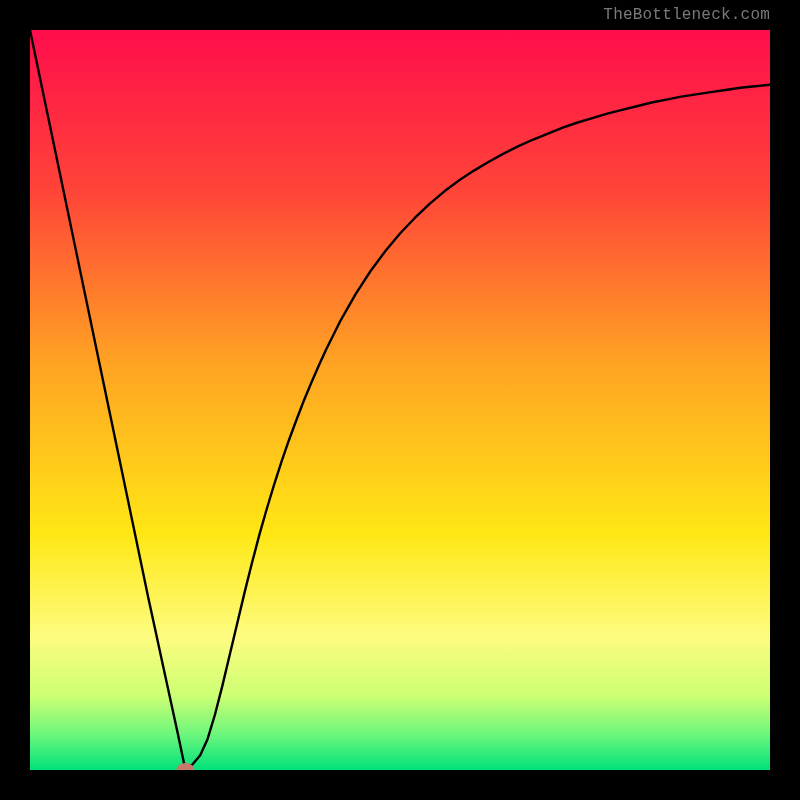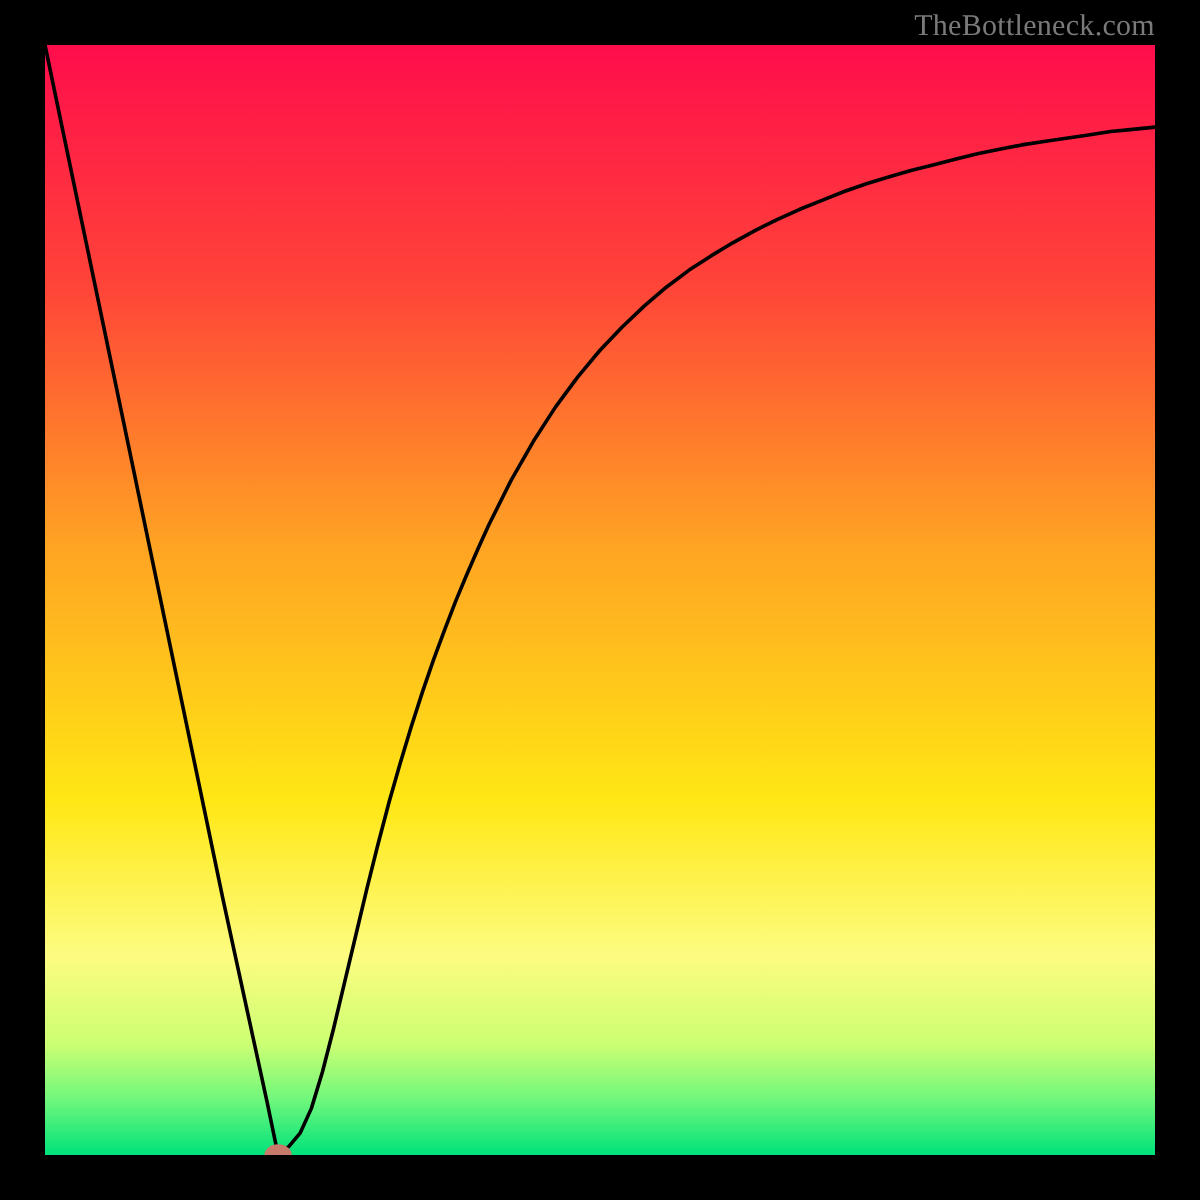--- a/index.html
+++ b/index.html
@@ -26,22 +26,22 @@
     height: 740px;
   }
   .gradient-bg {
     position: absolute;
     inset: 0;
   }
   .watermark {
     position: absolute;
     top: 6px;
     right: 30px;
-    font-family: Liberation Serif, serif;
-    font-size: 20px;
+    font-family: Liberation Mono, monospace;
+    font-size: 16px;
     font-weight: 500;
     letter-spacing: 0.2px;
   }
   svg { display: block; }
 </style>
 </head>
 <body>
 
 <div class="chart-frame">
   <div class="plot-area">

